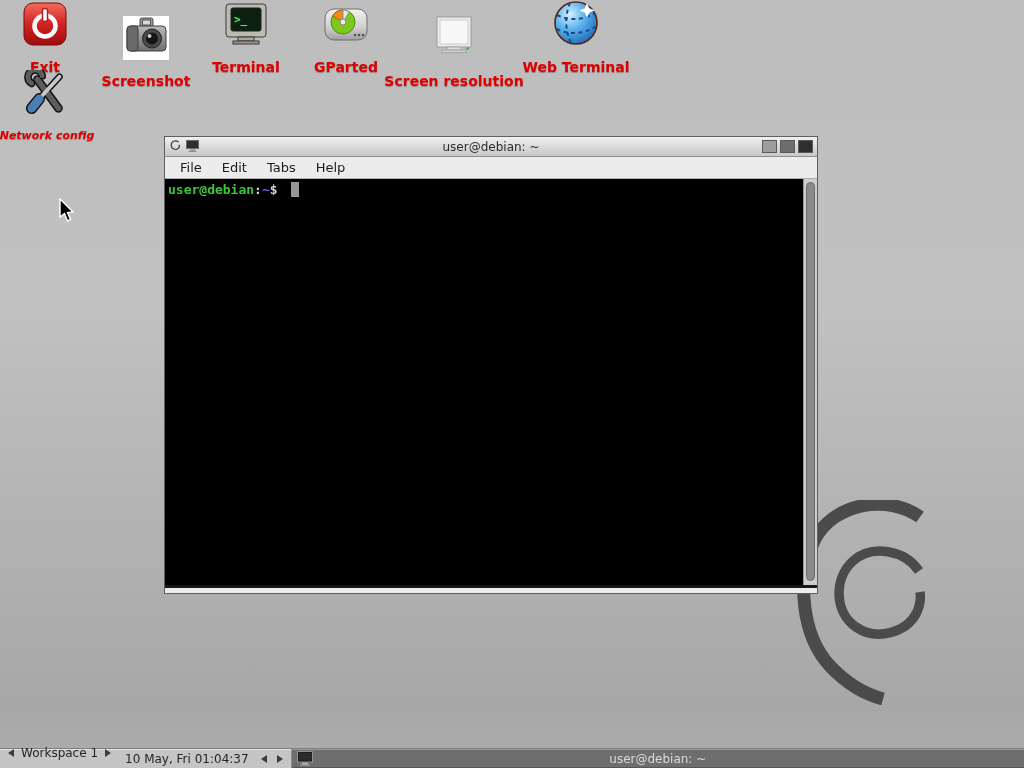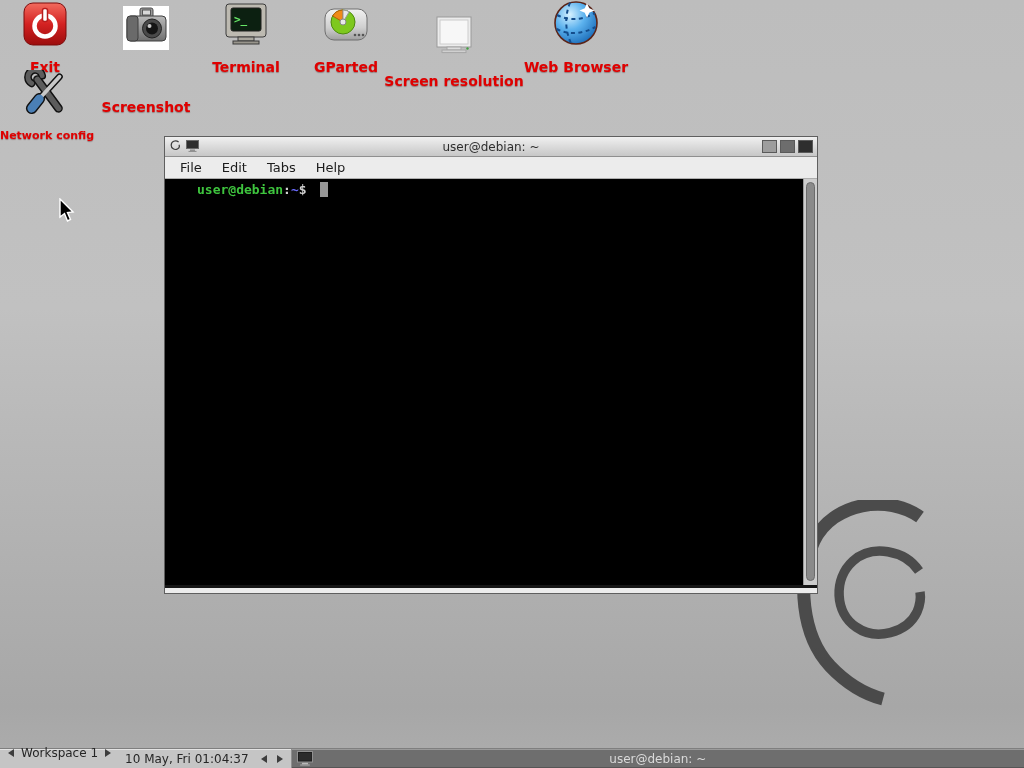--- a/index.html
+++ b/index.html
@@ -26,21 +26,21 @@
   .win-buttons { margin-left:auto; display:flex; gap:3px; z-index:1; }
   .win-btn { width:15px; height:13px; border:1px solid #5a5a5a; }
   .win-btn.min { background:#9d9d9d; }
   .win-btn.max { background:#6d6d6d; }
   .win-btn.close { background:#2e2e2e; }
 
   .menubar { height:22px; background:#ececec; border-bottom:1px solid #aeaeae;
              display:flex; align-items:center; padding-left:5px; }
   .menu-item { font-size:13px; color:#1c1c1c; padding:2px 10px; }
 
-  .term-wrap { position:relative; height:409px; background:#000; border-bottom:3px solid #161616;padding-left:29px; }
+  .term-wrap { position:relative; height:409px; background:#000; border-bottom:3px solid #161616; }
   .term-text { padding:3px 0 0 3px; font:bold 13px "DejaVu Sans Mono", monospace; color:#d2d2d2; white-space:pre; }
   .c-userhost { color:#3ec43e; }
   .c-path { color:#6b6bff; }
   .cursor-block { display:inline-block; width:8px; height:15px; background:#979797; vertical-align:text-bottom; margin-left:6px; }
 
   .scrollbar { position:absolute; top:0; right:0; bottom:0; width:14px; background:#cdcdcd; border-left:1px solid #9a9a9a; }
   .scroll-thumb { position:absolute; left:2px; right:2px; top:3px; bottom:4px;
                   background:#8a8a8a; border:1px solid #6b6b6b; border-radius:5px; }
 
   
@@ -79,21 +79,21 @@
         </linearGradient>
           </defs>
         <rect x="1" y="1" width="42" height="42" rx="9" fill="url(#gExit)" stroke="#7c0b0b"></rect>
         <circle cx="22" cy="24" r="10.5" fill="none" stroke="#ffffff" stroke-width="4.5"></circle>
         <rect x="19.5" y="6.5" width="5" height="13" rx="2" fill="#ffffff" stroke="#b81d1d" stroke-width="1.5"></rect>
       </svg>
     </span>
     <span class="icon-label">Exit</span>
   </div>
 
-  <div class="desktop-icon" style="left:96px;top:6px;width:100px;gap:36px;">
+  <div class="desktop-icon" style="left:96px;top:16px;width:100px;">
     <span class="glyph">
       <svg width="46" height="44" viewBox="0 0 46 44">
         <defs>
             <linearGradient id="gCam" x1="0" y1="0" x2="0" y2="1">
           <stop offset="0" stop-color="#b9b9b9"></stop>
               <stop offset="1" stop-color="#6f6f6f"></stop>
         </linearGradient>
           </defs>
         <rect width="46" height="44" fill="#ffffff"></rect>
         <rect x="17" y="2" width="13" height="10" rx="2" fill="#9a9a9a" stroke="#4a4a4a"></rect>
@@ -167,24 +167,24 @@
               <stop offset="1" stop-color="#1566b4"></stop>
         </radialGradient>
           </defs>
         <circle cx="23" cy="23" r="21" fill="url(#gGlobe)" stroke="#5b2418" stroke-width="1.6"></circle>
         <path d="M4,15 Q22,24 42,13" fill="none" stroke="#144d8c" stroke-width="2" stroke-dasharray="4,3.5"></path>
         <path d="M3.5,29 Q22,38 42.5,27" fill="none" stroke="#144d8c" stroke-width="2" stroke-dasharray="4,3.5"></path>
         <path d="M17,2.5 Q9,23 18,43.5" fill="none" stroke="#144d8c" stroke-width="2" stroke-dasharray="4,3.5"></path>
         <path d="M34,3 l2.2,5.3 5.3,2.2 -5.3,2.2 -2.2,5.3 -2.2,-5.3 -5.3,-2.2 5.3,-2.2 z" fill="#ffffff"></path>
       </svg>
     </span>
-    <span class="icon-label">Web Browser</span>
-  </div>
-
-  <div class="desktop-icon" style="left:1px;top:70px;width:92px;">
+    <span class="icon-label">Web Terminal</span>
+  </div>
+
+  <div class="desktop-icon" style="left:1px;top:70px;width:92px;font-style:italic;">
     <span class="glyph">
       <svg width="46" height="46" viewBox="0 0 48 46">
         <g stroke-linecap="round">
           <path d="M8,13 A7.5,7.5 0 1 1 19,5" fill="none" stroke="#111" stroke-width="8"></path>
           <line x1="14" y1="9" x2="36" y2="39" stroke="#111" stroke-width="9"></line>
           <line x1="37" y1="6" x2="16" y2="29" stroke="#111" stroke-width="7"></line>
           <line x1="16" y1="29" x2="8" y2="39" stroke="#111" stroke-width="12"></line>
           <path d="M8,13 A7.5,7.5 0 1 1 19,5" fill="none" stroke="#5c5c5c" stroke-width="5"></path>
           <line x1="14" y1="9" x2="36" y2="39" stroke="#5c5c5c" stroke-width="6"></line>
           <line x1="37" y1="6" x2="16" y2="29" stroke="#c8c8c8" stroke-width="4"></line>

